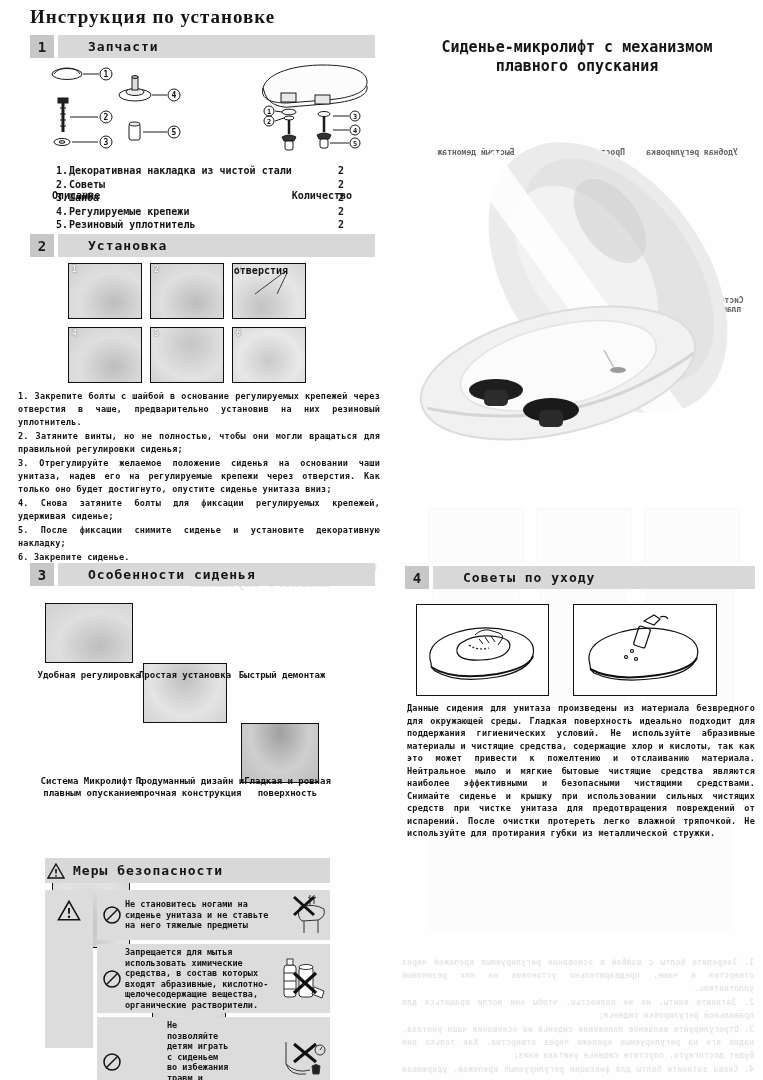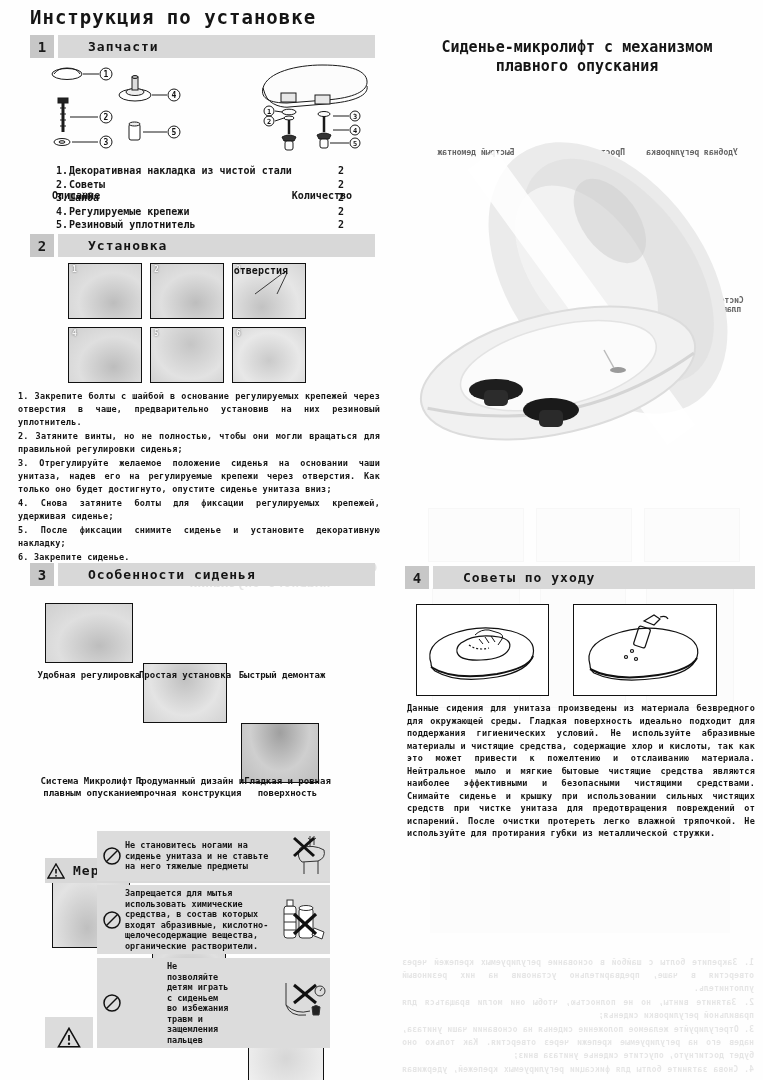--- a/index.html
+++ b/index.html
@@ -52,21 +52,21 @@
   .ghost-cap { font-size:8px; font-weight:bold; color:#666; transform:scaleX(-1);
                text-align:center; position:absolute; }
 
   svg text { font-family:"DejaVu Sans Mono", monospace; }
 </style>
 </head>
 <body>
 
 <div class="page">
 
-  <h1 class="abs left-title" style="left:30px; top:6px; width:340px;">Инструкция по установке</h1>
+  <h1 class="abs left-title" style="left:30px; top:6px; width:340px;font-family:Liberation Serif, serif;">Инструкция по установке</h1>
 
   <div class="abs sec-header" style="left:30px; top:35px; width:345px;">
     <div class="sec-num">1</div>
     <div class="sec-bar">
         <span class="sec-title">Запчасти</span>
       </div>
   </div>
 
   <svg class="abs" style="left:42px; top:62px;" width="150" height="88" viewBox="0 0 150 88">
     <g stroke="#1a1a1a" fill="#fff" stroke-width="1">
@@ -243,21 +243,21 @@
 
   <div class="abs" style="left:45px; top:858px; width:285px; height:25px; background:#d8d8d8; display:flex; align-items:center; padding-left:2px;">
     <svg width="18" height="16" viewBox="0 0 18 16">
       <path d="M9,1 L17,15 H1 Z" fill="none" stroke="#111" stroke-width="1.4"></path>
       <line x1="9" y1="6" x2="9" y2="10.5" stroke="#111" stroke-width="1.6"></line>
       <circle cx="9" cy="12.8" r="0.9" fill="#111"></circle>
     </svg>
     <span class="sec-title" style="padding-left:8px;">Меры безопасности</span>
   </div>
 
-  <div class="abs safety-box" style="left:45px; top:890px; width:285px; height:158px;align-items:flex-end;">
+  <div class="abs safety-box" style="left:45px; top:890px; width:285px; height:158px;">
     <div class="safety-left">
       <svg width="24" height="21" viewBox="0 0 18 16">
         <path d="M9,1 L17,15 H1 Z" fill="none" stroke="#111" stroke-width="1.2"></path>
         <line x1="9" y1="6" x2="9" y2="10.5" stroke="#111" stroke-width="1.4"></line>
         <circle cx="9" cy="12.8" r="0.9" fill="#111"></circle>
       </svg>
     </div>
     <div class="safety-rows">
       <div class="safety-row" style="flex:0 0 46px;">
         <svg width="20" height="20" viewBox="0 0 20 20">

